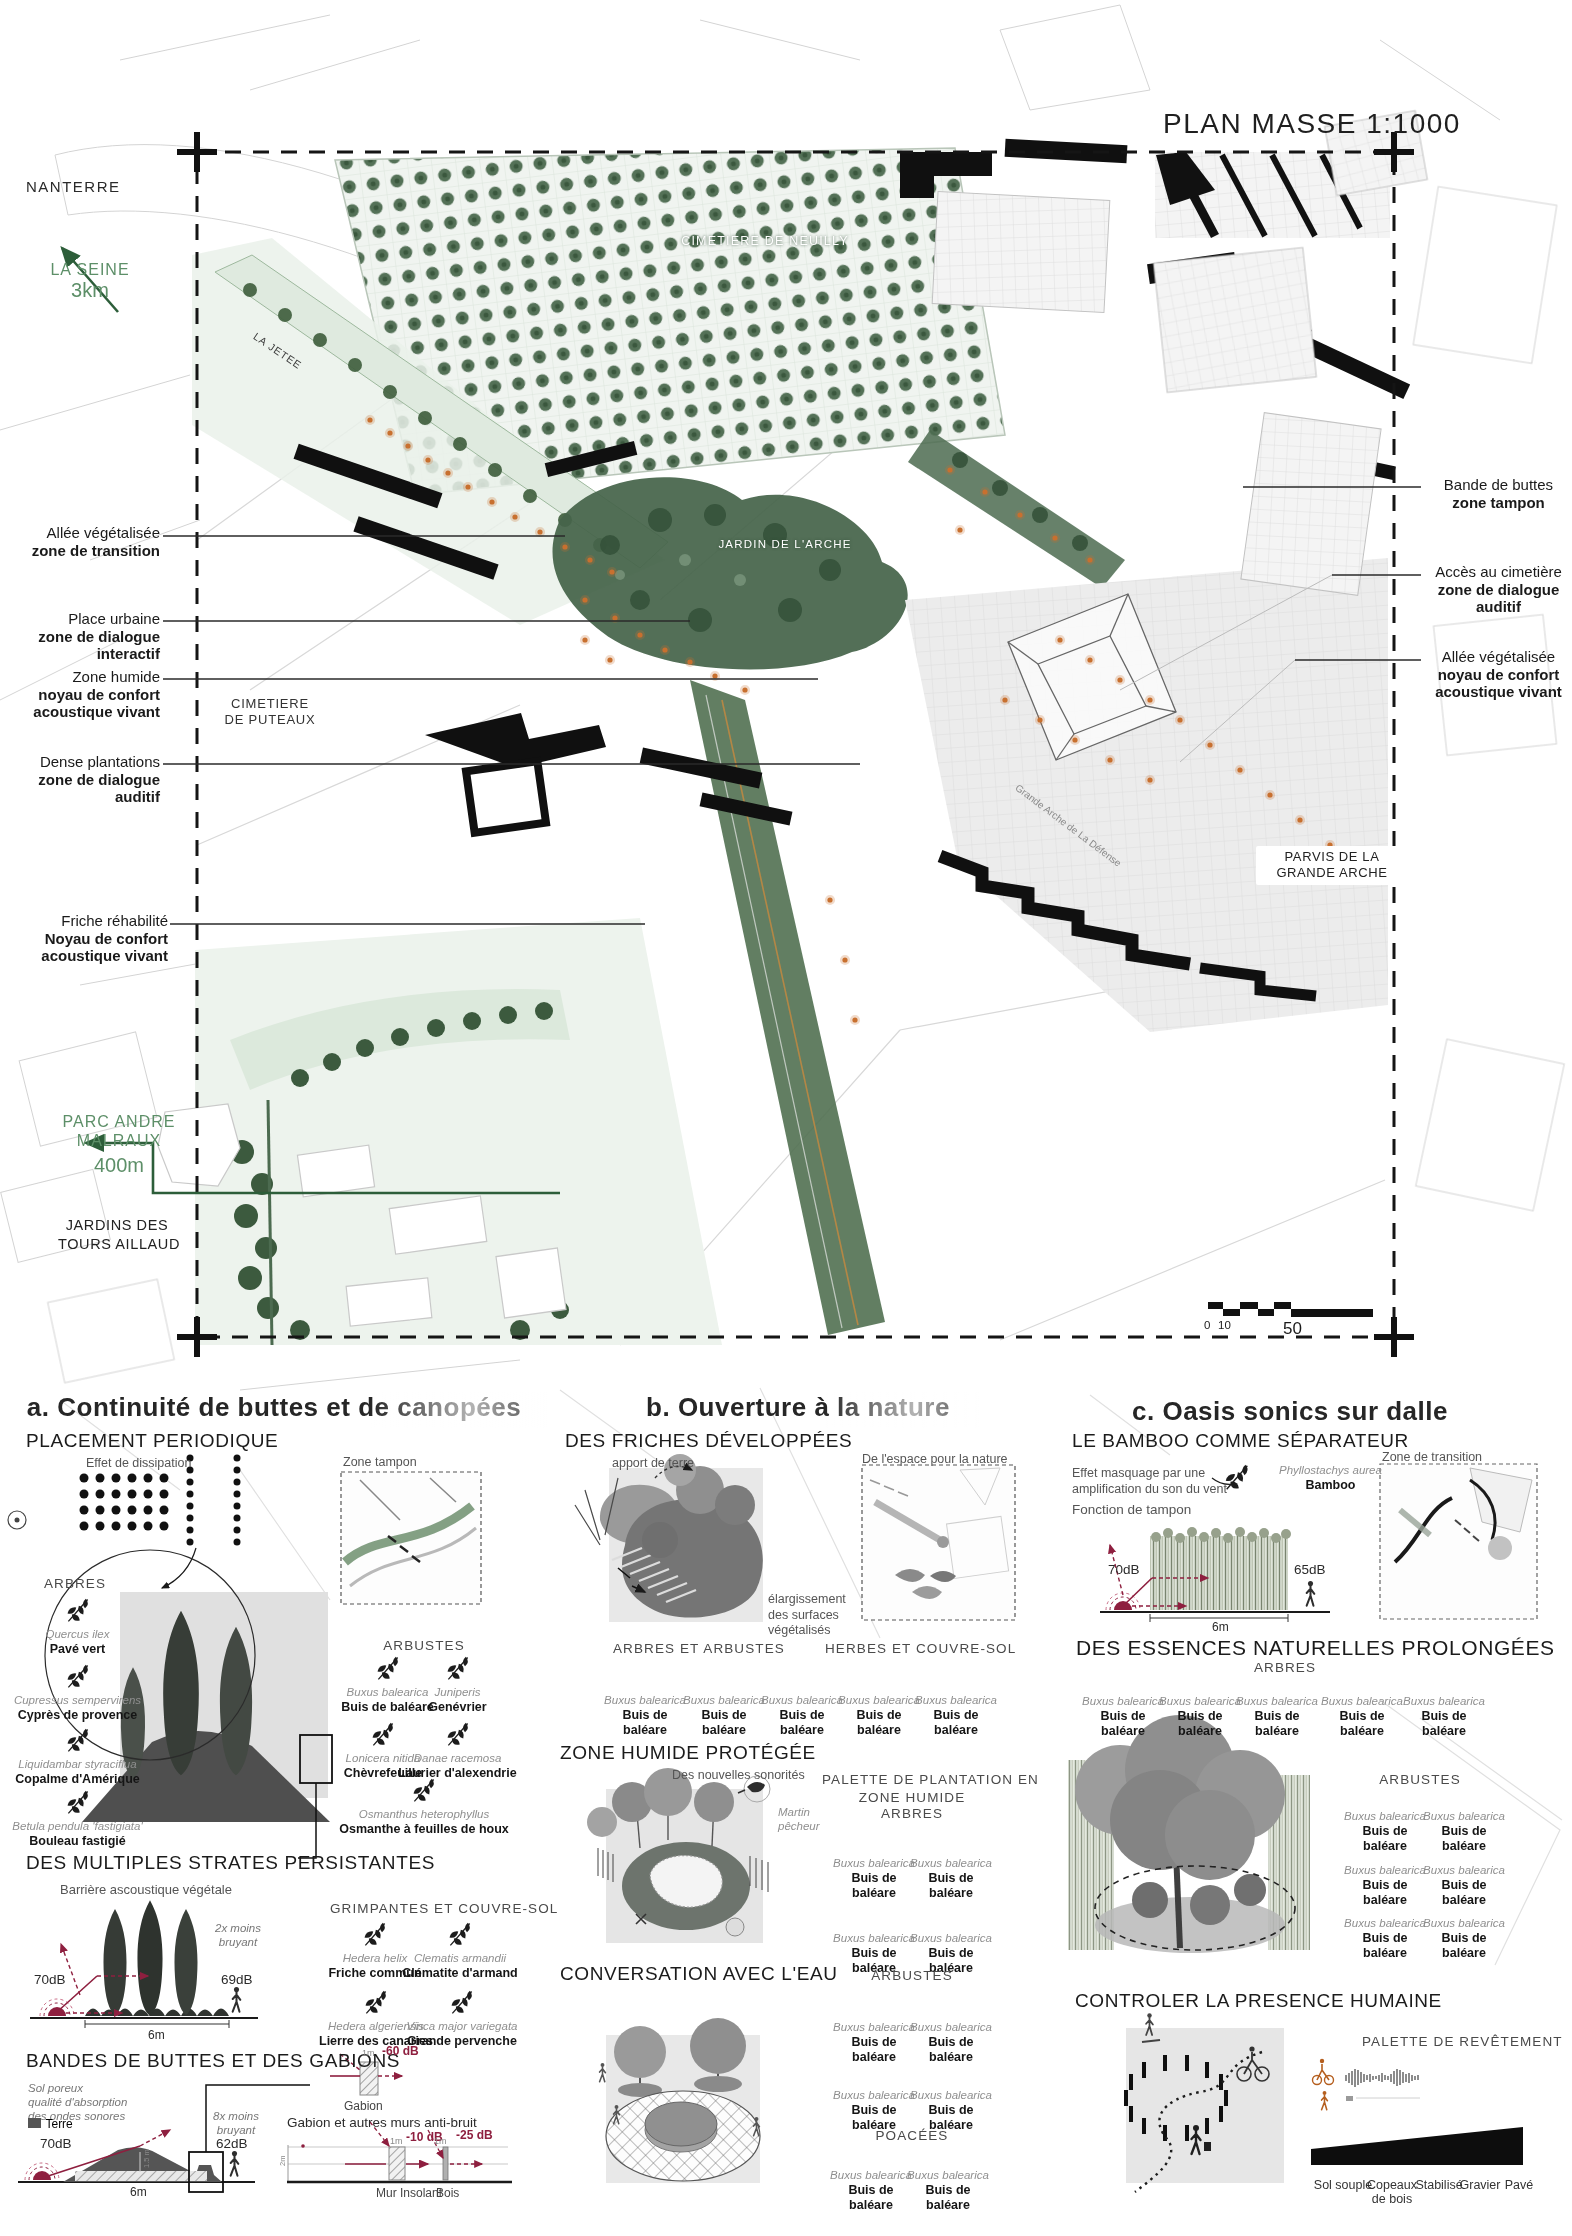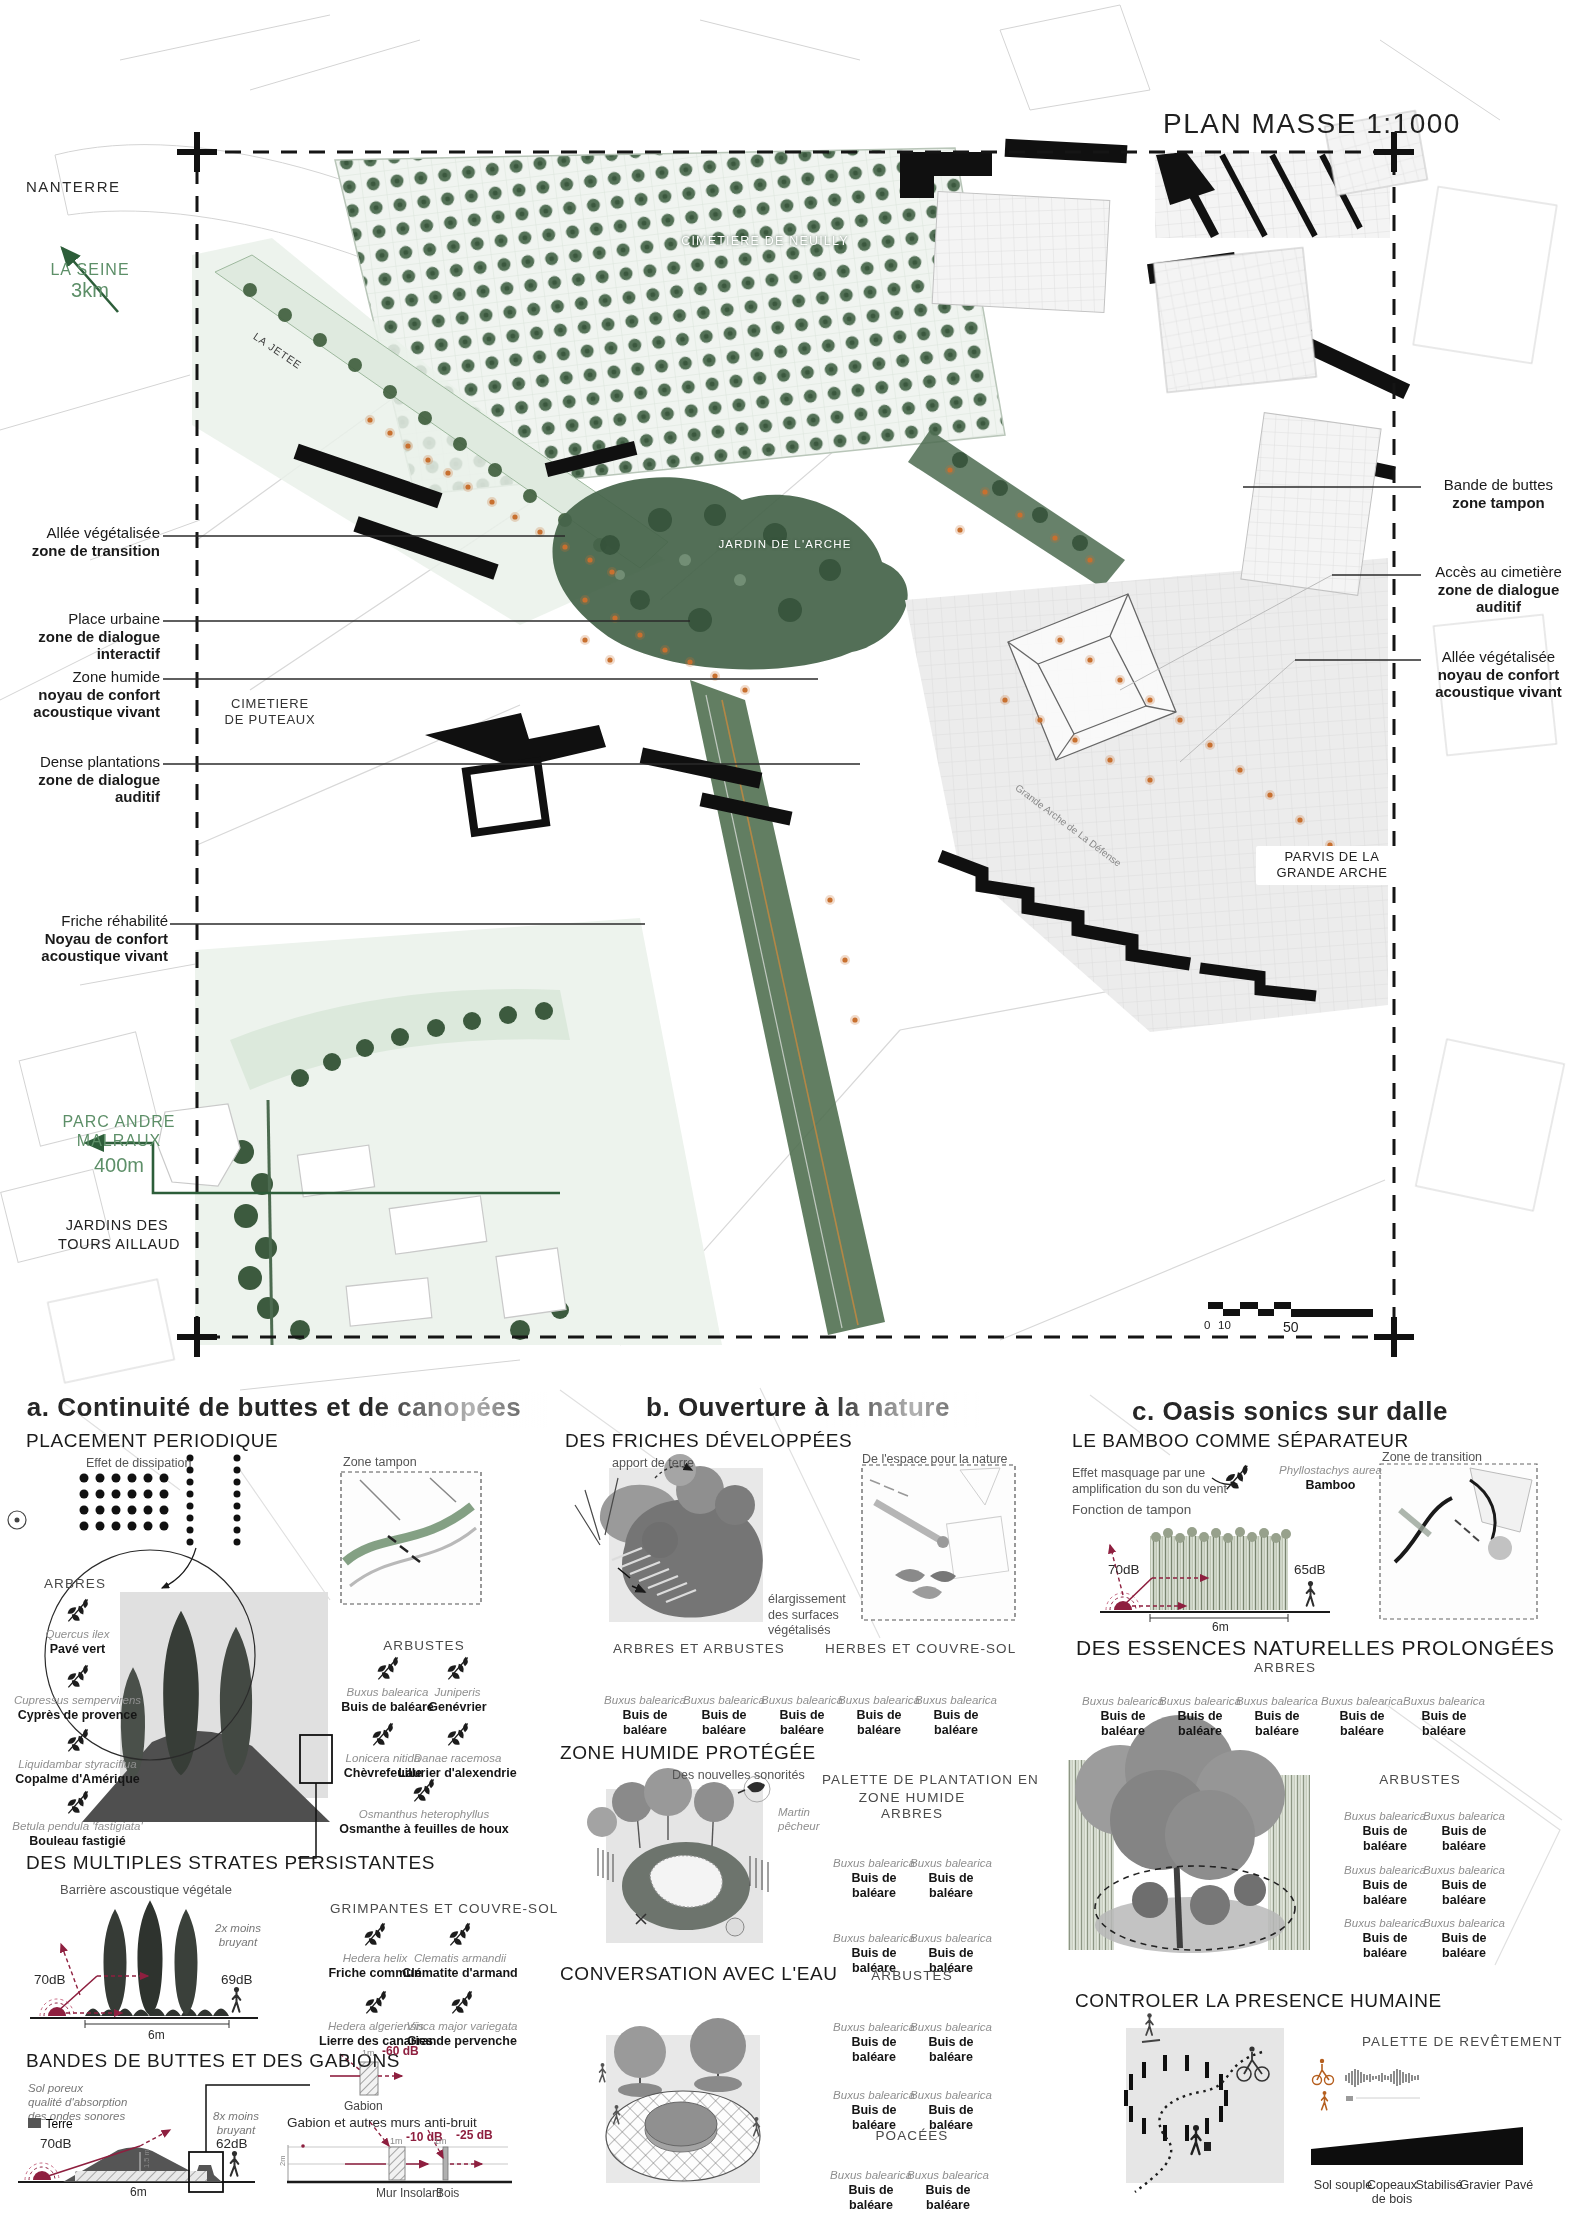--- a/index.html
+++ b/index.html
@@ -718,21 +718,21 @@
   <div class="b">auditif</div>
 </div>
 <div class="t ann" style="left:1425px;top:648px;width:147px;text-align:center;">
   <div>Allée végétalisée</div>
   <div class="b">noyau de confort</div>
   <div class="b">acoustique vivant</div>
 </div>
 
 <div class="t" style="left:1204px;top:1319px;font-size:11.5px;">0</div>
 <div class="t" style="left:1218px;top:1319px;font-size:11.5px;">10</div>
-<div class="t" style="left:1283px;top:1319px;font-size:14px;">50</div>
+<div class="t" style="left:1283px;top:1319px;font-size:17px;">50</div>
 
 <div class="t h-sec ctr" style="left:0px;top:1392px;width:548px;">a. Continuité de buttes et de canopées</div>
 <div class="fade" style="left:274px;top:1392px;width:274px;height:36px;"></div>
 <div class="t h-sub" style="left:26px;top:1430px;">PLACEMENT PERIODIQUE</div>
 <div class="t lbl" style="left:86px;top:1456px;">Effet de dissipation</div>
 <div class="t lbl" style="left:343px;top:1455px;">Zone tampon</div>
 
 <div class="t h-min ctr" style="left:15px;top:1576px;width:120px;">ARBRES</div>
 <div class="sp" style="left:5px;top:1596px;width:145px;">
   <svg class="sprig">

